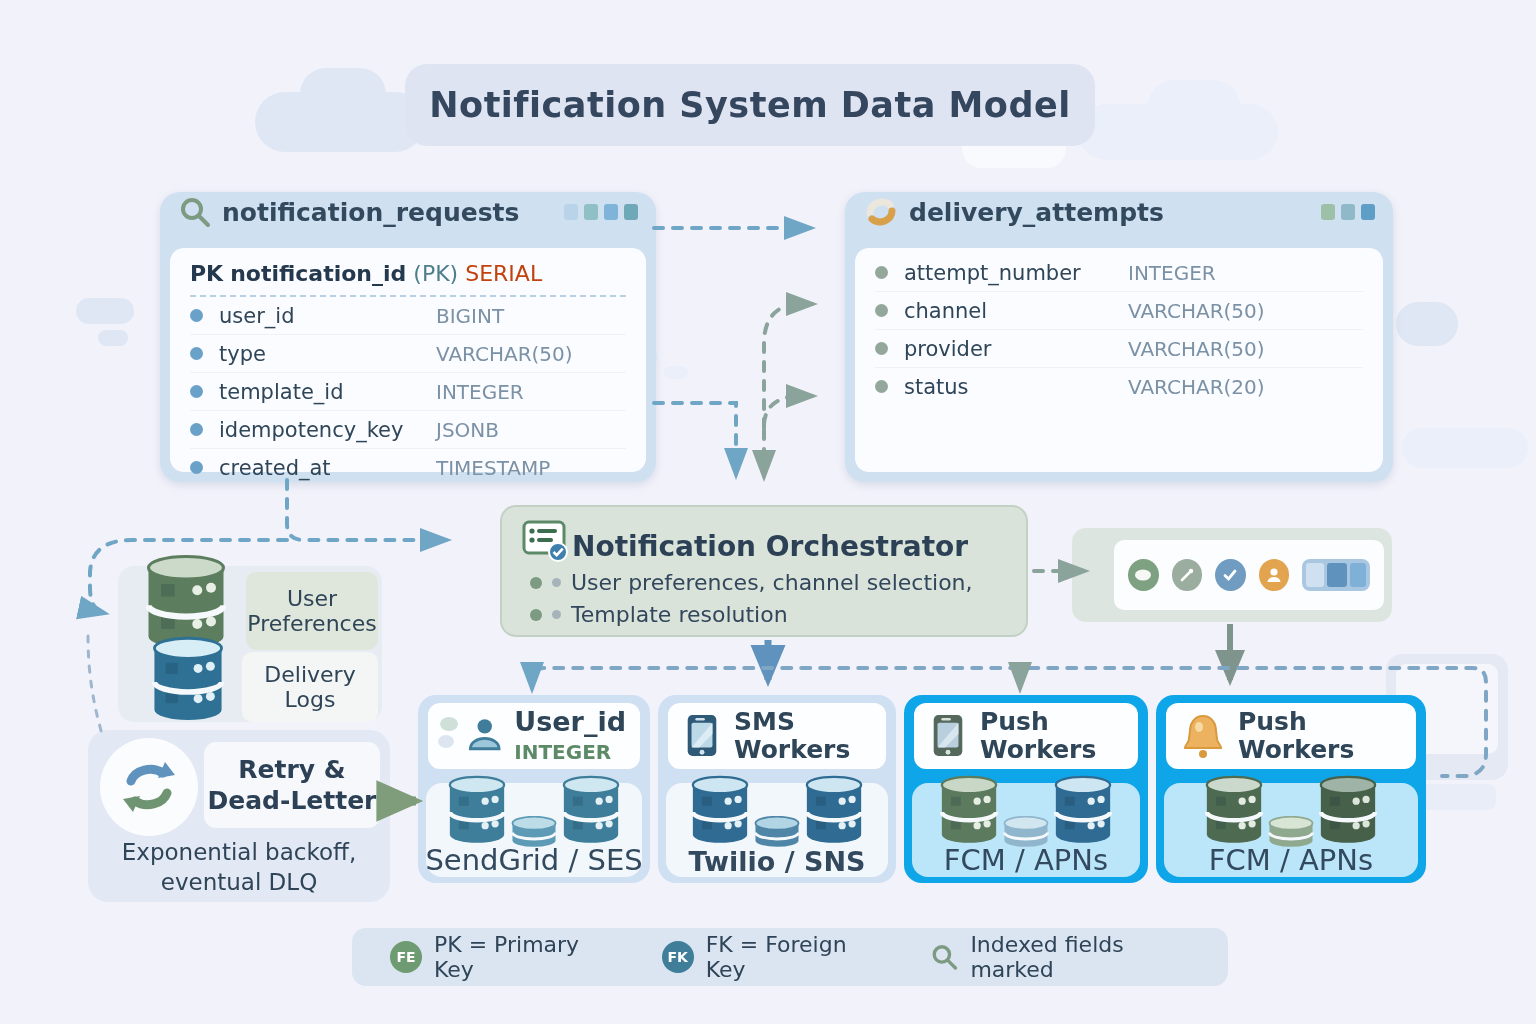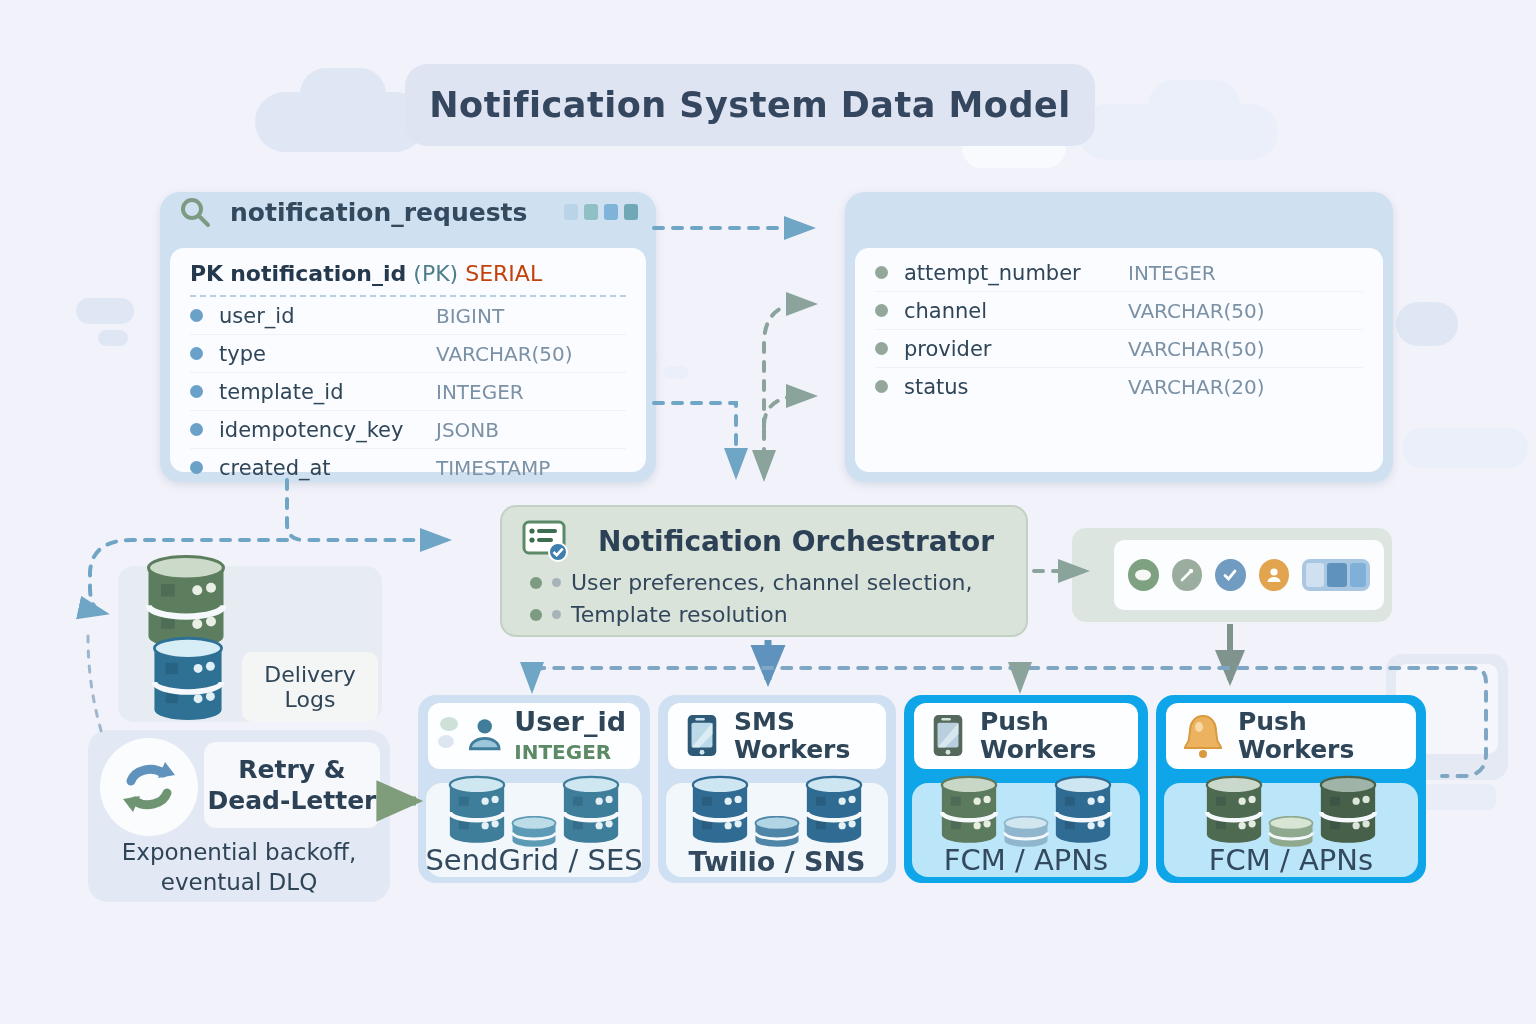--- a/index.html
+++ b/index.html
@@ -11,21 +11,21 @@
   .cloud.white{background:#f9fafd;}
   
   .title-banner{position:absolute;left:405px;top:64px;width:690px;height:82px;background:#dee4f2;
     border-radius:22px;display:flex;align-items:center;justify-content:center;z-index:1;}
   .title-banner h1{margin:0;font-size:35px;letter-spacing:.5px;color:#35465f;}
   
   .tcard{position:absolute;top:192px;height:290px;background:#cfe0f1;border-radius:20px;
     box-shadow:0 3px 8px rgba(120,140,170,.22);z-index:2;}
   .tcard.left{left:160px;width:496px;}
   .tcard.right{left:845px;width:548px;}
-  .thead{display:flex;align-items:center;gap:18px;height:40px;padding:0 18px;}
+  .thead{display:flex;align-items:center;gap:10px;height:40px;padding:0 18px;}
   .tname{font-size:25px;font-weight:bold;color:#32495e;flex:1;}
   .sqs{display:flex;gap:6px;}
   .sq{width:14px;height:16px;border-radius:3px;}
   .tbody{position:absolute;left:10px;right:10px;top:56px;bottom:10px;background:#fbfcff;
     border-radius:14px;padding:6px 20px;box-sizing:border-box;}
   .pkrow{font-size:22px;color:#24394d;padding:7px 0 9px;border-bottom:2px dashed #b8d0e4;}
   .pkrow .pk,.pkrow .fieldb{font-weight:bold;}
   .tag-pk-teal{color:#4e7e8a;}
   .tag-pk-green{color:#5d8a66;}
   .tag-type{color:#c2410c;}
@@ -37,21 +37,21 @@
   .dot-g{background:#93a89b;}
   .fname{flex:1;}
   .ftype{color:#7b91a6;font-size:20px;}
   .tcard.left .ftype{width:190px;}
   .tcard.right .ftype{width:235px;}
   .trow.inline .ftype{width:auto;}
   .fk-tag{color:#d9a04a;}
   
   .orch{position:absolute;left:500px;top:505px;width:528px;height:132px;background:#d9e3da;
     border:2px solid #c3d0c4;border-radius:16px;z-index:2;padding:12px 20px;box-sizing:border-box;}
-  .orch-head{display:flex;gap:30px;align-items:center;}
+  .orch-head{display:flex;gap:4px;align-items:flex-end;}
   .orch-title{font-size:28px;font-weight:bold;color:#2c4156;}
   .orch-li{display:flex;align-items:center;gap:10px;font-size:22px;color:#33475c;margin:7px 0 0 8px;}
   .bdot1{width:12px;height:12px;border-radius:50%;background:#7d9a82;}
   .bdot2{width:9px;height:9px;border-radius:50%;background:#a7b3ba;}
   
   .widget{position:absolute;left:1072px;top:528px;width:320px;height:94px;background:#dce5e0;
     border-radius:14px;z-index:2;}
   .widget-inner{position:absolute;left:42px;top:12px;right:8px;bottom:12px;background:#fcfdfe;
     border-radius:10px;display:flex;align-items:center;gap:13px;padding:0 14px;box-sizing:border-box;}
   .wicon{width:32px;height:32px;border-radius:50%;display:flex;align-items:center;justify-content:center;}
@@ -201,20 +201,32 @@
       </div>
       <div class="trow">
         <span class="dot dot-b"></span>
         <span class="fname">created_at</span>
         <span class="ftype">TIMESTAMP</span>
       </div>
     </div>
   </div>
 
   <div class="tcard right">
+    <div class="thead">
+      <svg width="36" height="36" viewBox="0 0 36 36">
+        <path d="M7 19 a12 11 0 0 1 20 -8" stroke="#ece7dc" stroke-width="7" fill="none" stroke-linecap="round"></path>
+        <path d="M29 17 a12 11 0 0 1 -20 8" stroke="#d9a04a" stroke-width="7" fill="none" stroke-linecap="round"></path>
+      </svg>
+      <span class="tname">delivery_attempts</span>
+      <span class="sqs">
+        <span class="sq" style="background:#9cc0a8;"></span>
+          <span class="sq" style="background:#8fb9c9;"></span>
+        <span class="sq" style="background:#5f9ec7;"></span>
+      </span>
+    </div>
     <div class="tbody">
       <div class="trow">
         <span class="dot dot-g"></span>
         <span class="fname">attempt_number</span>
         <span class="ftype">INTEGER</span>
       </div>
       <div class="trow">
         <span class="dot dot-g"></span>
         <span class="fname">channel</span>
         <span class="ftype">VARCHAR(50)</span>
@@ -286,20 +298,23 @@
         <span style="width:20px;background:#5f93bd;"></span>
         <span style="width:16px;background:#7fb0d8;"></span>
       </span>
     </div>
   </div>
 
   <div class="storewrap"></div>
   <svg class="dbsvg" style="left:146px;top:554px;" width="80" height="105" viewBox="0 0 64 84">
     <use href="#drum2" style="--body:#5c7d5e;--top:#ccdac9;--dot:#e8f0e6;"></use>
   </svg>
+  <div class="chip-pref">
+    <span>User Preferences</span>
+  </div>
   <svg class="dbsvg" style="left:152px;top:636px;z-index:4;" width="72" height="94" viewBox="0 0 64 84">
     <use href="#drum2" style="--body:#2f7195;--top:#d8eef7;--dot:#dff0f7;"></use>
   </svg>
   <div class="chip-logs">
     <span>Delivery Logs</span>
   </div>
 
   <div class="retry">
     <div class="retry-circle">
       <svg width="72" height="68" viewBox="0 0 72 68">
@@ -421,20 +436,37 @@
       <svg width="46" height="33" viewBox="0 0 64 46" style="margin-bottom:2px;">
           <use href="#drum1" style="--body:#8fa98f;--top:#d8e4d4;"></use>
         </svg>
       <svg width="58" height="76" viewBox="0 0 64 84">
           <use href="#drum2" style="--body:#46604a;--top:#9fb4a6;--dot:#dbe5da;"></use>
         </svg>
     </div>
     <div class="caption">FCM / APNs</div>
   </div>
 
+  <div class="legend">
+    <div class="litem sp">
+      <span class="badge green">FE</span>
+      <span>PK = Primary Key</span>
+    </div>
+    <div class="litem sp">
+      <span class="badge teal">FK</span>
+      <span>FK = Foreign Key</span>
+    </div>
+    <div class="litem">
+      <svg width="32" height="32" viewBox="0 0 34 34">
+        <circle cx="14" cy="14" r="9" stroke="#7d9a82" stroke-width="4" fill="none"></circle>
+        <line x1="21" y1="21" x2="30" y2="30" stroke="#7d9a82" stroke-width="4" stroke-linecap="round"></line>
+      </svg>
+      <span>Indexed fields marked</span>
+    </div>
+  </div>
 
   <svg class="overlay" width="1536" height="1024" viewBox="0 0 1536 1024">
     <defs>
       <marker id="ab" markerWidth="9" markerHeight="8" refX="6.5" refY="3" orient="auto" markerUnits="strokeWidth">
         <path d="M0 0 L8 3 L0 6 Z" fill="#6fa6c6"></path>
         </marker>
       <marker id="ag" markerWidth="9" markerHeight="8" refX="6.5" refY="3" orient="auto" markerUnits="strokeWidth">
         <path d="M0 0 L8 3 L0 6 Z" fill="#8aa39b"></path>
         </marker>
       <marker id="abig" markerWidth="7" markerHeight="6" refX="5" refY="2.5" orient="auto" markerUnits="strokeWidth">

